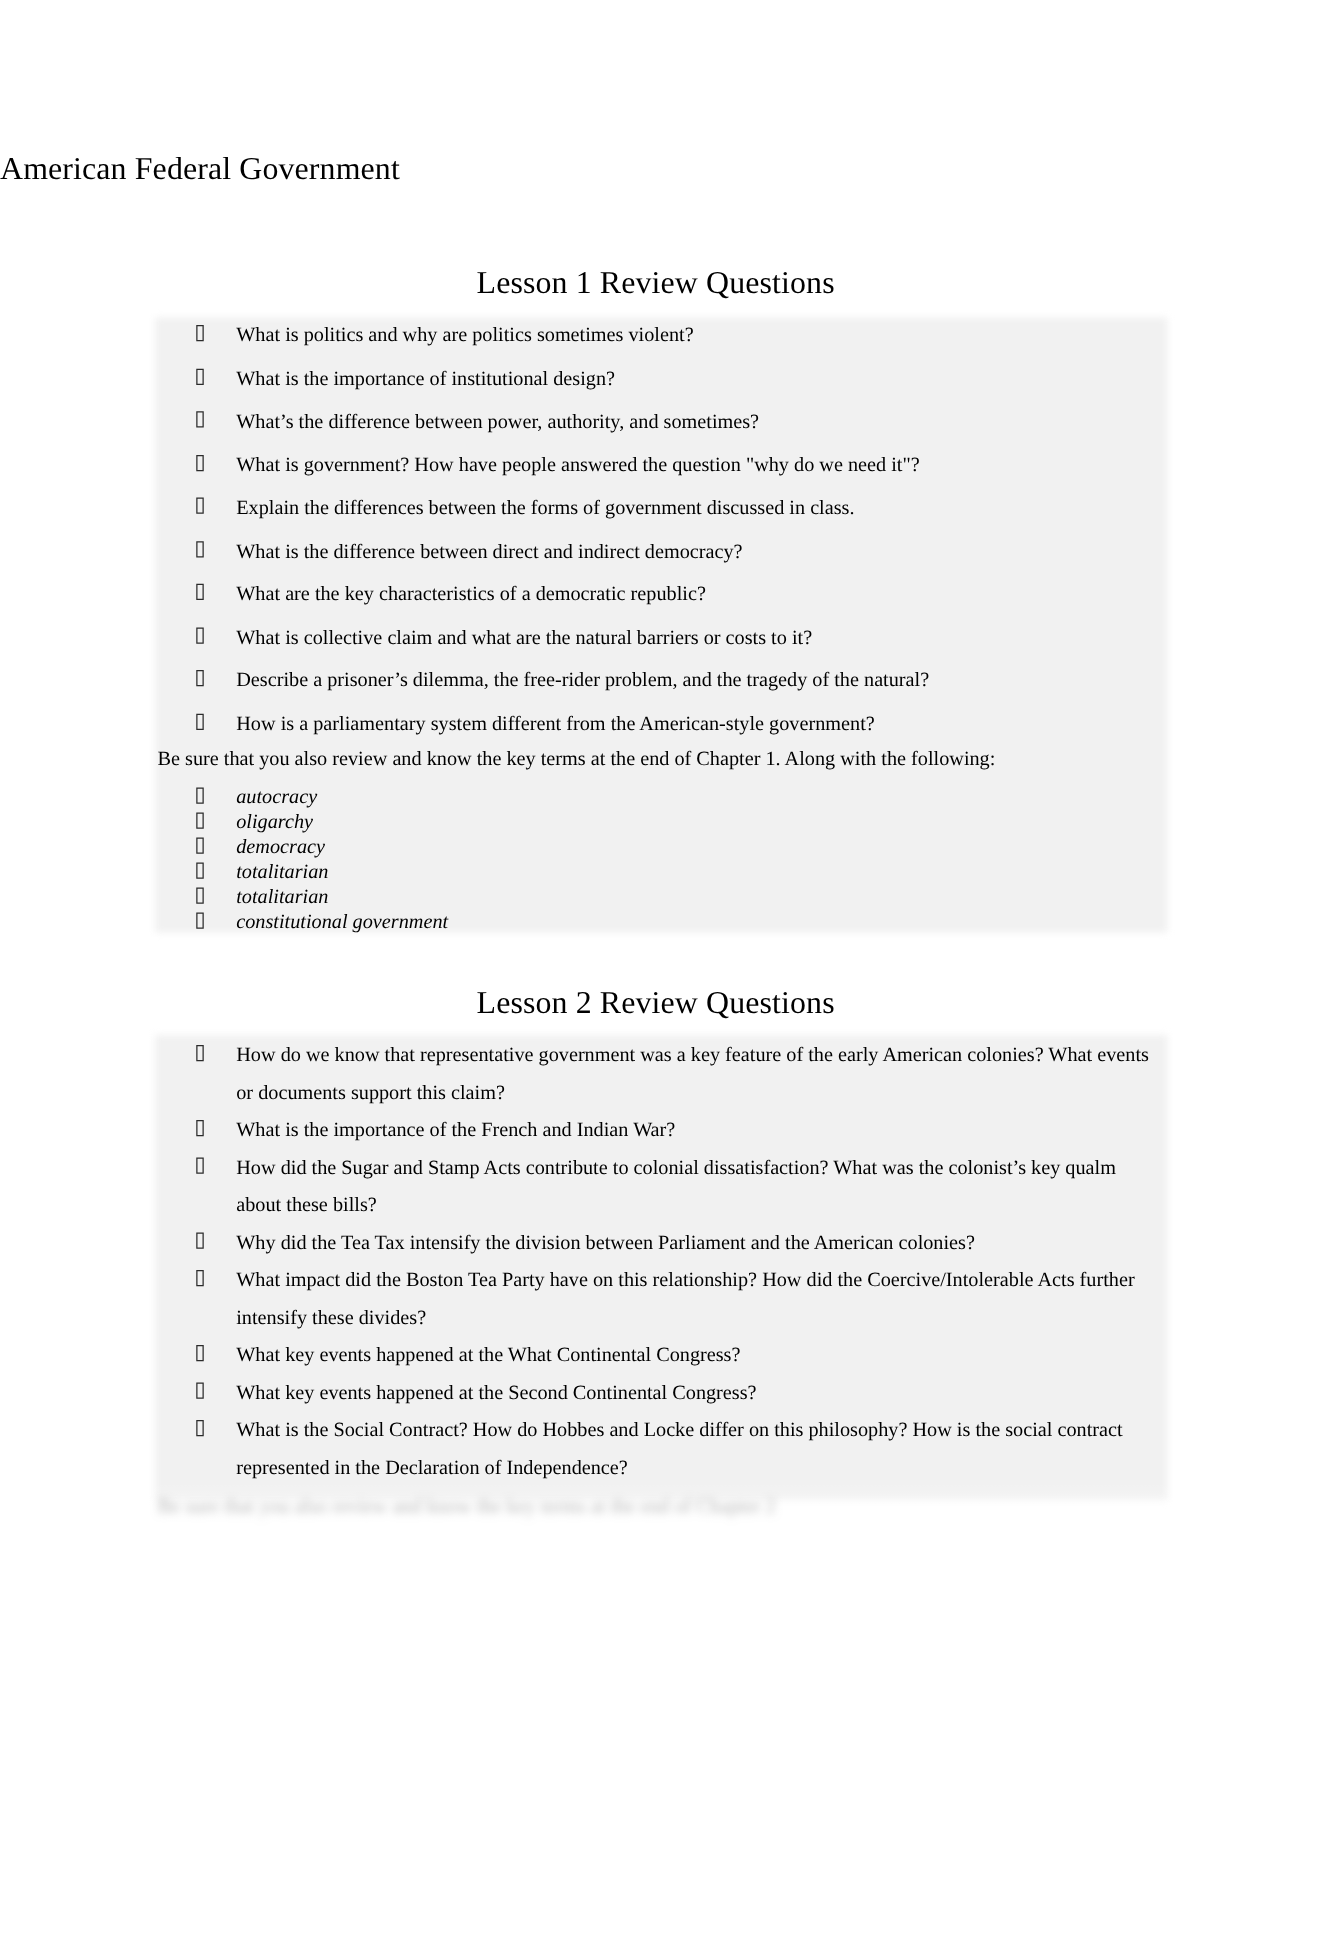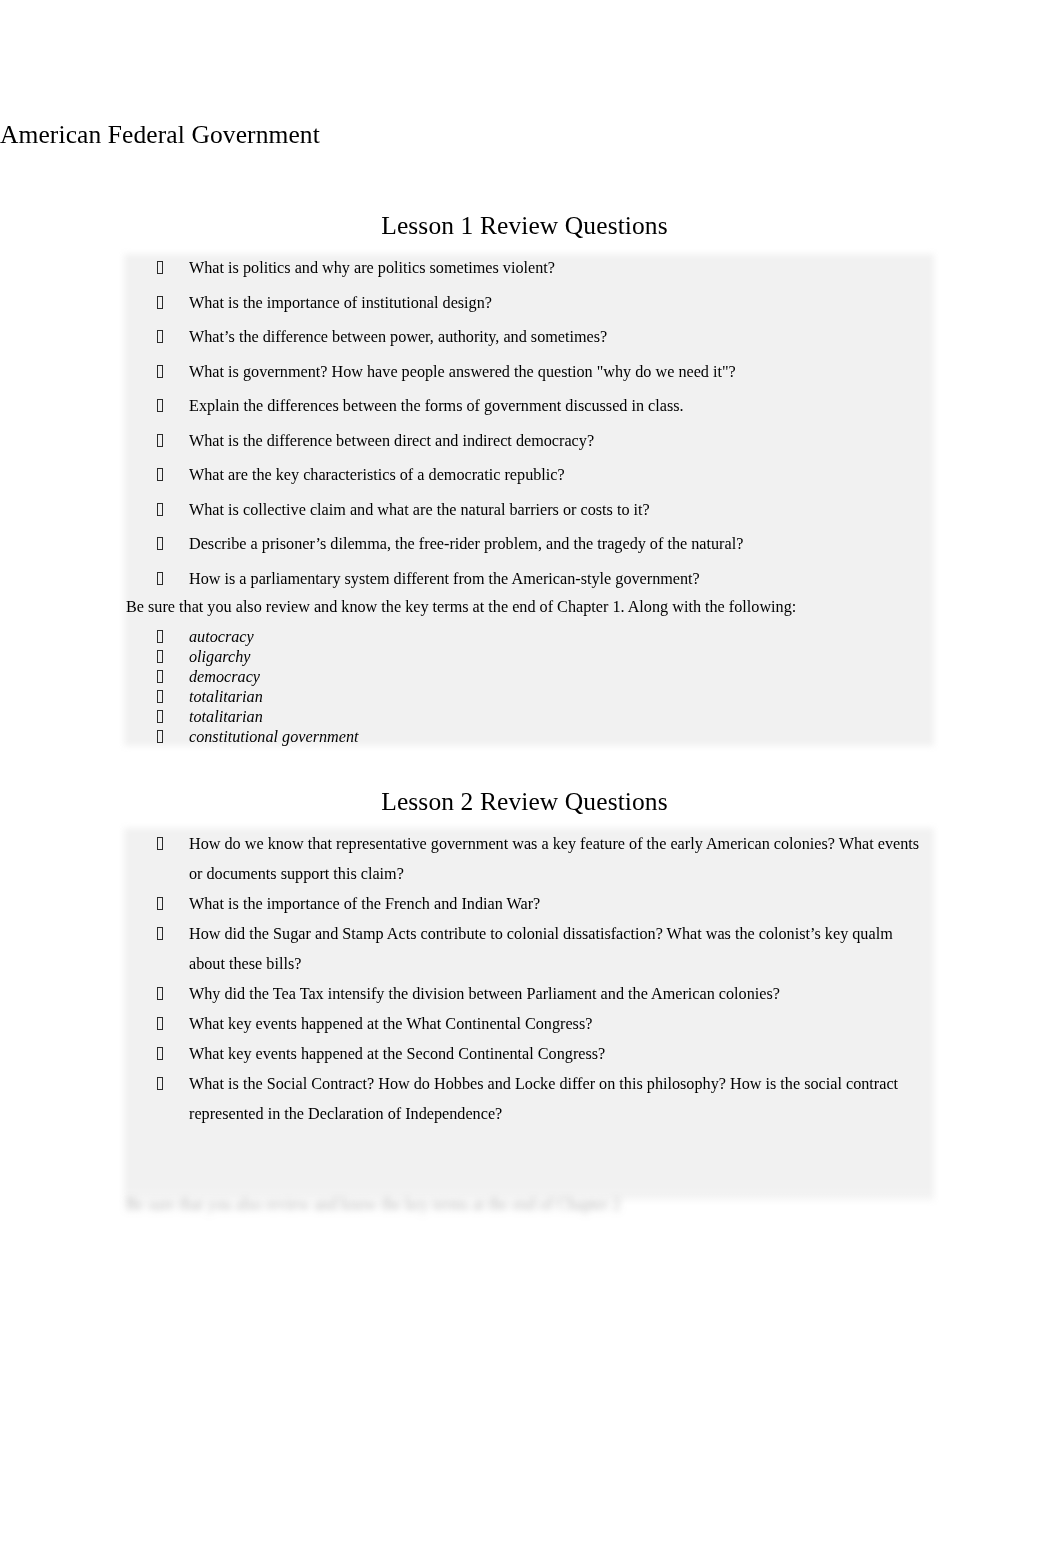--- a/index.html
+++ b/index.html
@@ -291,20 +291,24 @@
     <li>
       <span class="bullet"><span class="glyph-box"></span></span>
       <span class="qtext">How did the Sugar and Stamp Acts contribute to colonial dissatisfaction? What was the colonist’s key qualm about these bills?</span>
     </li>
     <li>
       <span class="bullet"><span class="glyph-box"></span></span>
       <span class="qtext">Why did the Tea Tax intensify the division between Parliament and the American colonies?</span>
     </li>
     <li>
       <span class="bullet"><span class="glyph-box"></span></span>
+      <span class="qtext">What impact did the Boston Tea Party have on this relationship? How did the Coercive/Intolerable Acts further intensify these divides?</span>
+    </li>
+    <li>
+      <span class="bullet"><span class="glyph-box"></span></span>
       <span class="qtext">What key events happened at the What Continental Congress?</span>
     </li>
     <li>
       <span class="bullet"><span class="glyph-box"></span></span>
       <span class="qtext">What key events happened at the Second Continental Congress?</span>
     </li>
     <li>
       <span class="bullet"><span class="glyph-box"></span></span>
       <span class="qtext">What is the Social Contract? How do Hobbes and Locke differ on this philosophy? How is the social contract represented in the Declaration of Independence?</span>
     </li>

